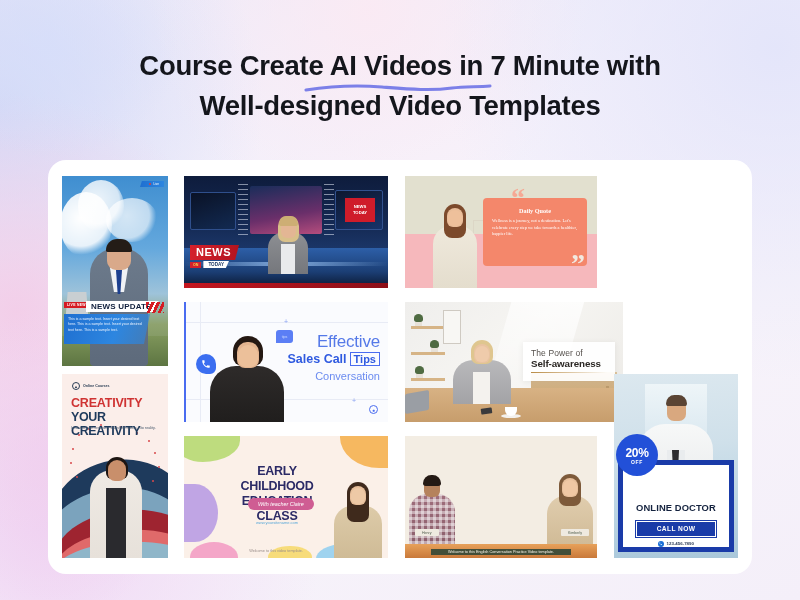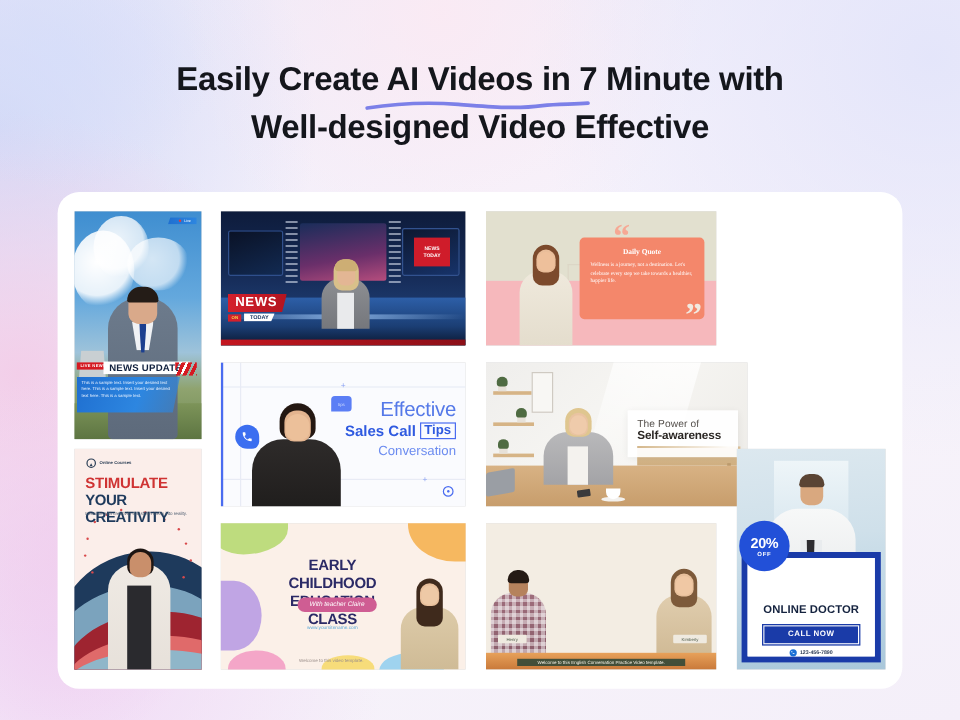--- a/index.html
+++ b/index.html
@@ -645,22 +645,22 @@
 </style>
 </head>
 <body>
 
 <div class="bg"></div>
 <div class="blob-tl"></div>
 <div class="blob-bl"></div>
 
 <div class="hero">
   <h1>
-    <span>Easily Create AI Videos in </span><span class="hl"><span>7 Minute with</span></span><br>
-    <span>Well-designed Video Effective</span>
+    <span>Course Create AI Videos in </span><span class="hl"><span>7 Minute with</span></span><br>
+    <span>Well-designed Video Templates</span>
   </h1>
   <svg class="brush" viewBox="0 0 188 10" preserveAspectRatio="none">
     <path d="M2,7 C28,3 52,2 78,4 C104,6 126,8 148,5 C160,3.5 172,4 186,3" stroke="#7C80E8" stroke-width="3.1" fill="none" stroke-linecap="round"></path>
   </svg>
 </div>
 
 <div class="panel"></div>
 
 <div class="grid">
 
@@ -707,21 +707,21 @@
         <div class="dot" style="left:92px;top:78px"></div>
       <div class="dot" style="left:8px;top:88px"></div>
         <div class="dot" style="left:96px;top:92px"></div>
       <div class="dot" style="left:14px;top:102px"></div>
         <div class="dot" style="left:90px;top:106px"></div>
     </div>
     <div class="badge">
       <span class="ring">▲</span>
       <span>Online Courses</span>
     </div>
-    <div class="t1">STIMULATE</div>
+    <div class="t1">CREATIVITY</div>
     <div class="t2">YOUR CREATIVITY</div>
     <div class="sub">Innovate with creativity transform ideas into reality.</div>
     <div class="person">
       <div class="p-body"></div>
       <div class="p-inner"></div>
       <div class="p-hair"></div>
       <div class="p-head"></div>
     </div>
   </div>
 

